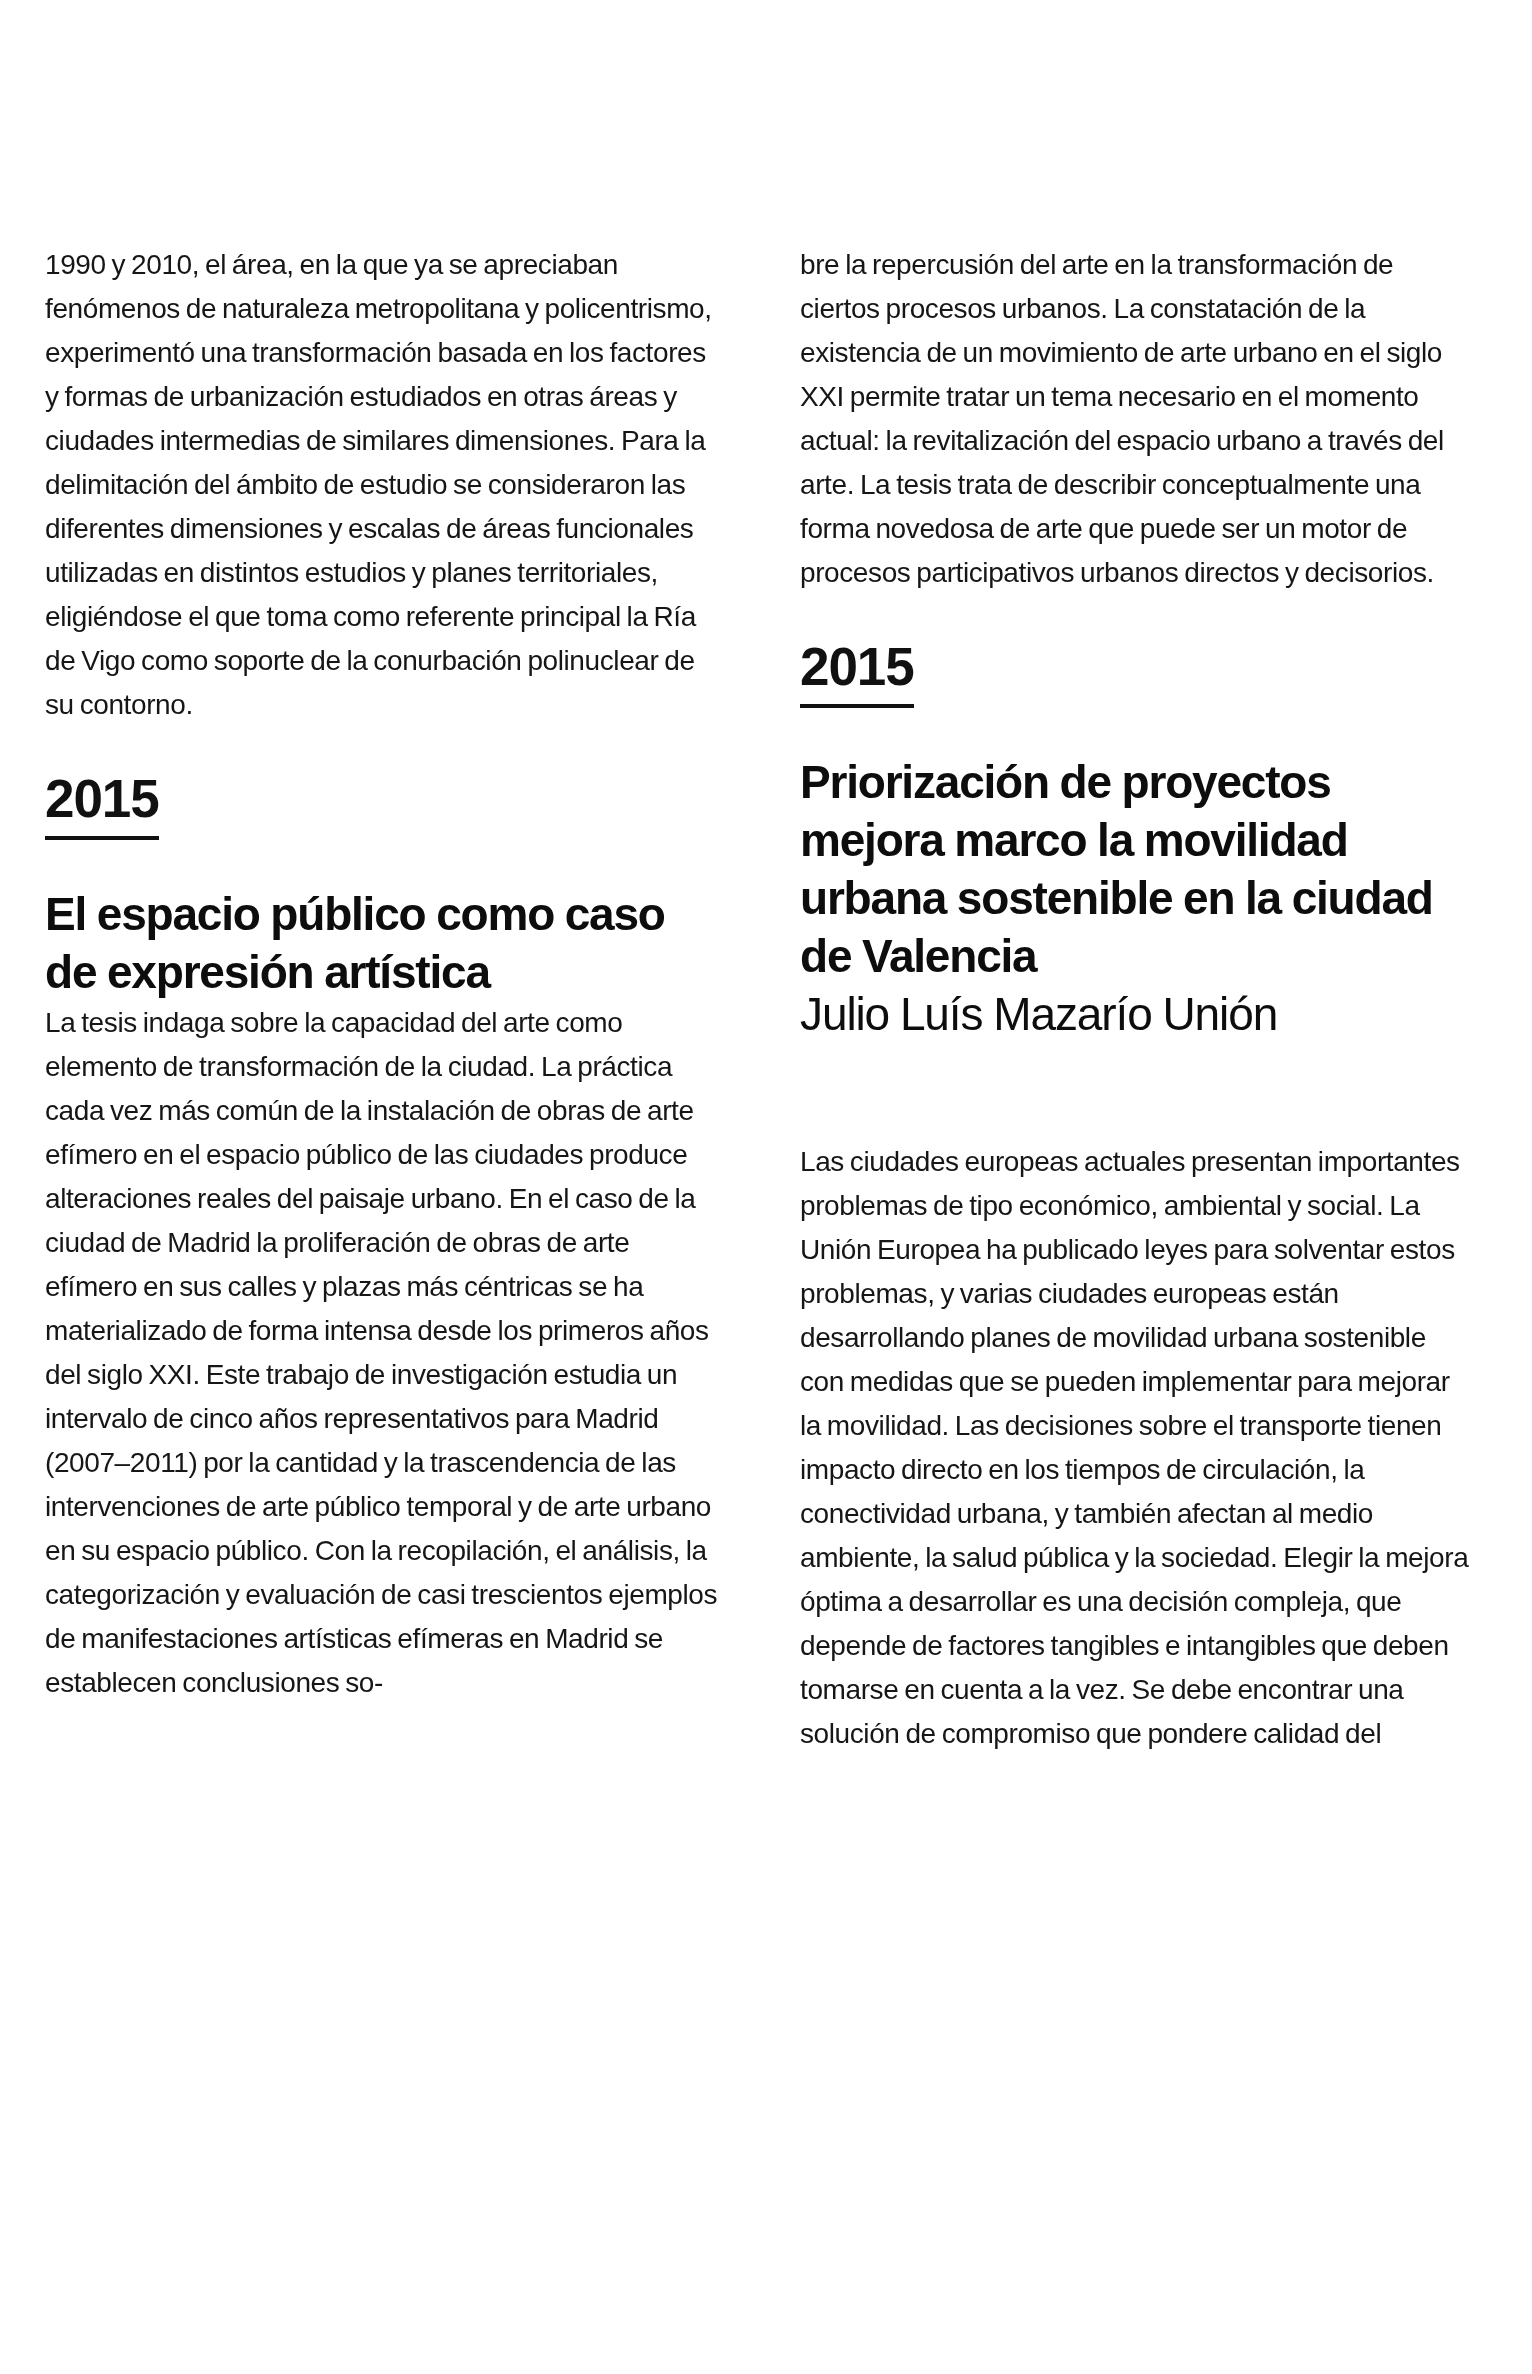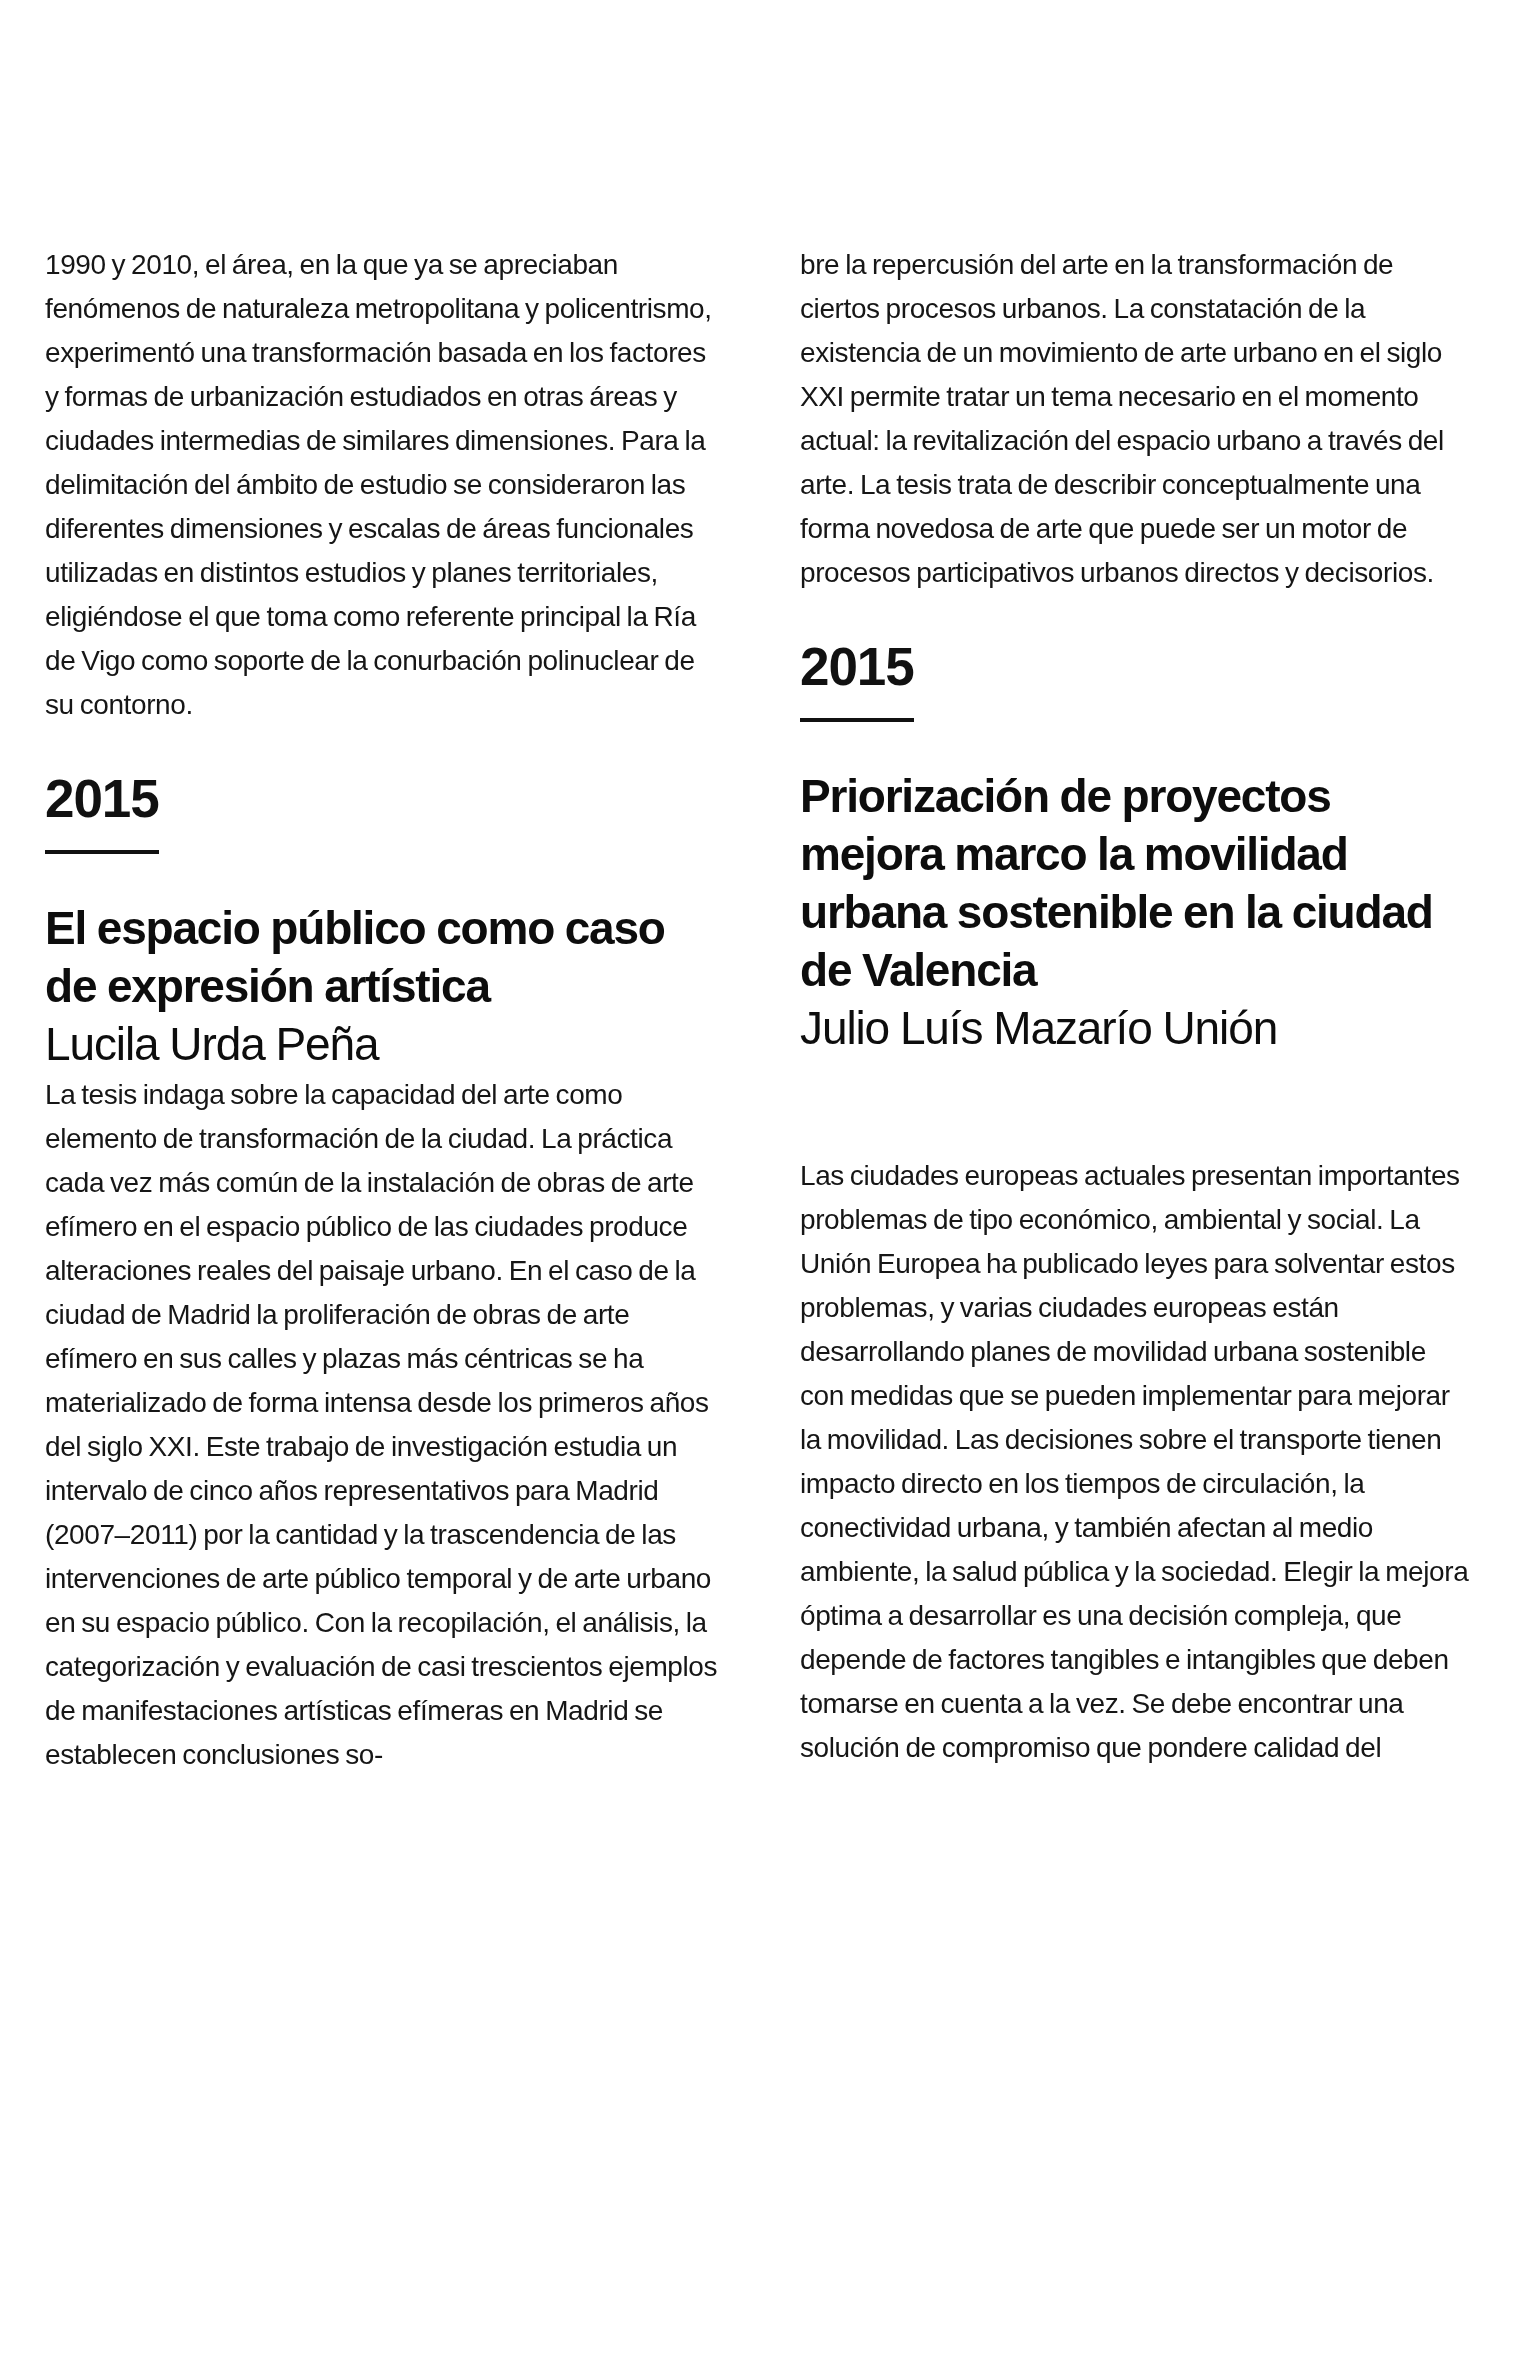--- a/index.html
+++ b/index.html
@@ -55,21 +55,21 @@
   }
 
   
   .year {
     font-size: 53px;
     line-height: 58px;
     font-weight: 700;
     letter-spacing: -1.1px;
     margin: 0;
     display: inline-block;
-    padding-bottom: 22px;
+    padding-bottom: 8px;
     border-bottom: 4.6px solid #111111;
     color: #111111;
   }
   .year-wrap {
     margin-top: 43px;
     margin-bottom: 0;
     line-height: 0;
   }
 
   
@@ -109,21 +109,20 @@
     <div class="column">
 
       <p class="body-text tight">1990 y 2010, el área, en la que ya se apreciaban fenómenos de naturaleza metropolitana y policentrismo, experimentó una transformación basada en los factores y formas de urbanización estudiados en otras áreas y ciudades intermedias de similares dimensiones. Para la delimitación del ámbito de estudio se consideraron las diferentes dimensiones y escalas de áreas funcionales utilizadas en distintos estudios y planes territoriales, eligiéndose el que toma como referente principal la Ría de Vigo como soporte de la conurbación polinuclear de su contorno.</p>
 
       <div class="year-wrap">
         <span class="year">2015</span>
       </div>
 
       <h2 class="thesis-title">El espacio público como caso de expresión artística</h2>
 
-      <p class="thesis-author">Lucila Urda Peña</p>
 
       <p class="body-text tight abstract">La tesis indaga sobre la capacidad del arte como elemento de transformación de la ciudad. La práctica cada vez más común de la instalación de obras de arte efímero en el espacio público de las ciudades produce alteraciones reales del paisaje urbano. En el caso de la ciudad de Madrid la proliferación de obras de arte efímero en sus calles y plazas más céntricas se ha materializado de forma intensa desde los primeros años del siglo XXI. Este trabajo de investigación estudia un intervalo de cinco años representativos para Madrid (2007–2011) por la cantidad y la trascendencia de las intervenciones de arte público temporal y de arte urbano en su espacio público. Con la recopilación, el análisis, la categorización y evaluación de casi trescientos ejemplos de manifestaciones artísticas efímeras en Madrid se establecen conclusiones so-</p>
     </div>
 
     <div class="column">
 
       <p class="body-text tight">bre la repercusión del arte en la transformación de ciertos procesos urbanos. La constatación de la existencia de un movimiento de arte urbano en el siglo XXI permite tratar un tema necesario en el momento actual: la revitalización del espacio urbano a través del arte. La tesis trata de describir conceptualmente una forma novedosa de arte que puede ser un motor de procesos participativos urbanos directos y decisorios.</p>
 
       <div class="year-wrap">
         <span class="year">2015</span>

